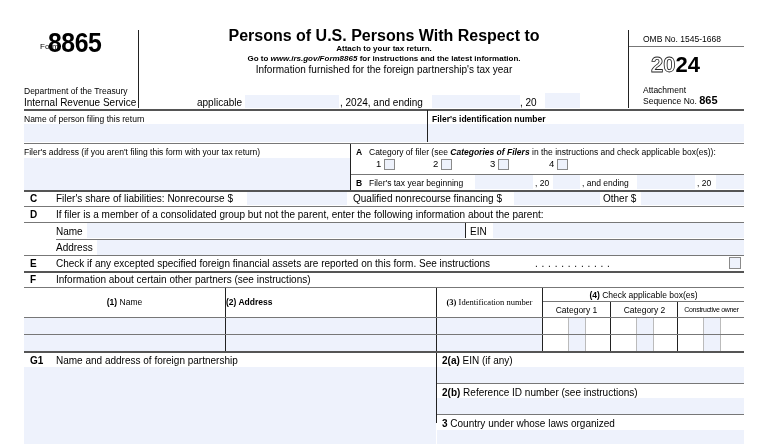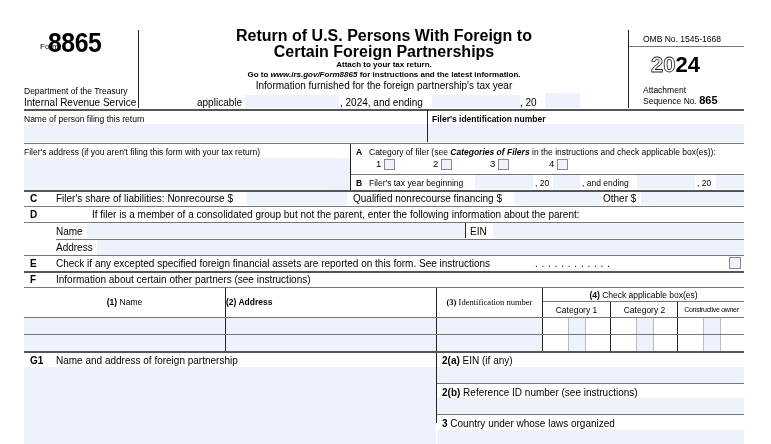--- a/index.html
+++ b/index.html
@@ -19,22 +19,21 @@
 </head>
 <body>
 
 <div class="lbl" style="left:24px;top:42px;font-size:8px;padding-left:16px;">Form</div>
 <div class="lbl" style="left:48px;top:28px;font-size:27px;font-weight:bold;letter-spacing:-0.5px;transform:scaleX(0.92);transform-origin:left;">8865</div>
 <div class="lbl" style="left:24px;top:86px;font-size:8.5px;">Department of the Treasury</div>
 <div class="lbl" style="left:24px;top:97px;font-size:10px;">Internal Revenue Service</div>
 <div class="vl" style="left:138px;top:30px;height:78px;"></div>
 
 <div class="abs" style="left:140px;top:28px;width:488px;text-align:center;">
-  <div style="font-size:16px;font-weight:bold;line-height:16px;">Return of U.S. Persons With Foreign to</div>
-  <div style="font-size:16px;font-weight:bold;line-height:16px;">Certain Foreign Partnerships</div>
+  <div style="font-size:16px;font-weight:bold;line-height:16px;">Persons of U.S. Persons With Respect to</div>
   <div style="font-size:8px;font-weight:bold;line-height:10px;">Attach to your tax return.</div>
   <div style="font-size:8px;font-weight:bold;line-height:9px;"><span>Go to </span><i>www.irs.gov/Form8865</i><span> for instructions and the latest information.</span></div>
   <div style="font-size:10px;line-height:12px;margin-top:1px;">Information furnished for the foreign partnership's tax year</div>
 </div>
 <div class="lbl" style="left:197px;top:97px;font-size:10px;">applicable</div>
 <div class="abs fill" style="left:245px;top:95px;width:94px;height:13px;"></div>
 <div class="lbl" style="left:340px;top:97px;font-size:10px;">, 2024, and ending</div>
 <div class="abs fill" style="left:432px;top:95px;width:88px;height:13px;"></div>
 <div class="lbl" style="left:520px;top:97px;font-size:10px;">, 20</div>
 <div class="abs fill" style="left:545px;top:93px;width:35px;height:15px;"></div>
@@ -83,21 +82,21 @@
 <div class="letter" style="left:30px;top:193px;">C</div>
 <div class="line-text" style="left:56px;top:193px;">Filer's share of liabilities: Nonrecourse $</div>
 <div class="abs fill" style="left:247px;top:192px;width:100px;height:13px;"></div>
 <div class="line-text" style="left:353px;top:193px;">Qualified nonrecourse financing $</div>
 <div class="abs fill" style="left:514px;top:192px;width:86px;height:13px;"></div>
 <div class="line-text" style="left:603px;top:193px;">Other $</div>
 <div class="abs fill" style="left:641px;top:192px;width:103px;height:13px;"></div>
 <div class="hl" style="left:24px;top:206px;width:720px;"></div>
 
 <div class="letter" style="left:30px;top:209px;">D</div>
-<div class="line-text" style="left:56px;top:209px;margin-left:36px;">If filer is a member of a consolidated group but not the parent, enter the following information about the parent:</div>
+<div class="line-text" style="left:56px;top:209px;">If filer is a member of a consolidated group but not the parent, enter the following information about the parent:</div>
 <div class="hl" style="left:24px;top:222px;width:720px;"></div>
 <div class="line-text" style="left:56px;top:226px;">Name</div>
 <div class="abs fill" style="left:87px;top:223px;width:378px;height:15px;"></div>
 <div class="vl" style="left:465px;top:223px;height:15px;"></div>
 <div class="line-text" style="left:470px;top:226px;">EIN</div>
 <div class="abs fill" style="left:493px;top:223px;width:251px;height:15px;"></div>
 <div class="hl" style="left:56px;top:239px;width:688px;"></div>
 <div class="line-text" style="left:56px;top:242px;">Address</div>
 <div class="abs fill" style="left:97px;top:240px;width:647px;height:15px;"></div>
 <div class="hl" style="left:24px;top:255px;width:720px;"></div>

